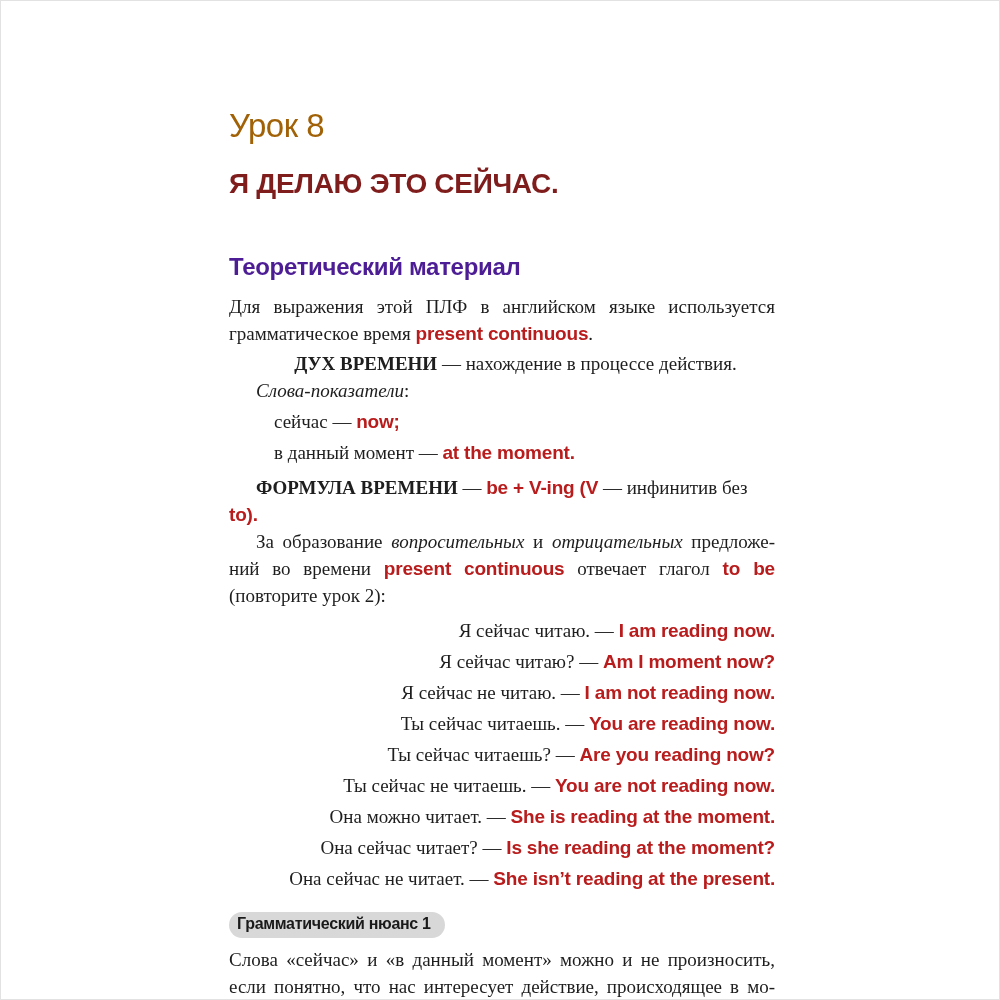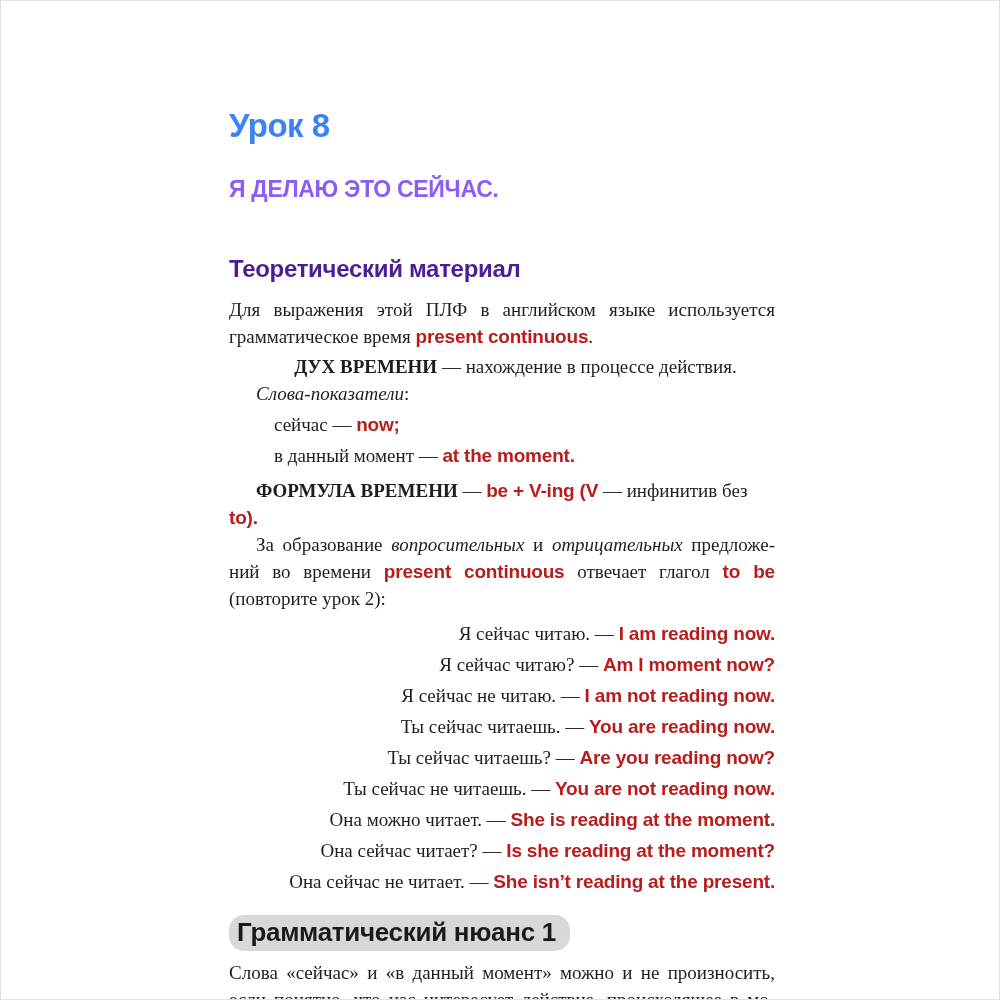--- a/index.html
+++ b/index.html
@@ -15,33 +15,33 @@
     font-family: "Liberation Serif", serif;
   }
   .content {
     position: absolute;
     left: 228px;
     top: 108px;
     width: 546px;
   }
   .lesson-title {
     font-family: "Liberation Sans", sans-serif;
-    font-weight: 700;
+    font-weight: 400;
     font-size: 33px;
     line-height: 1;
-    color: #3b82f6;
+    color: #a16207;
     letter-spacing: -0.5px;
   }
   .lesson-subtitle {
     font-family: "Liberation Sans", sans-serif;
     font-weight: 700;
-    font-size: 23px;
+    font-size: 28px;
     line-height: 1.1;
-    margin-top: 35px;
-    color: #8b5cf6;
+    margin-top: 27px;
+    color: #7f1d1d;
     letter-spacing: -0.3px;
   }
   .section-heading {
     font-family: "Liberation Sans", sans-serif;
     font-weight: 700;
     font-size: 24px;
     line-height: 1.15;
     margin-top: 53px;
     color: #4c1d95;
     letter-spacing: -0.3px;
@@ -62,21 +62,21 @@
   }
   b.serif { font-weight: 700; }
   i.serif { font-style: italic; }
   .examples { margin-left: 52px; margin-top: 6px; }
   .example-row { font-size: 19px; line-height: 31px; white-space: nowrap; text-align: right; }
   .nuance-badge {
     display: inline-block;
     margin-top: 18px;
     font-family: "Liberation Sans", sans-serif;
     font-weight: 700;
-    font-size: 26px;
+    font-size: 16px;
     line-height: 1;
     color: #1a1a1a;
     padding: 4px 14px 6px 8px;
     letter-spacing: -0.3px;
     border-radius: 15px;
   }
 </style>
 </head>
 <body>
 

